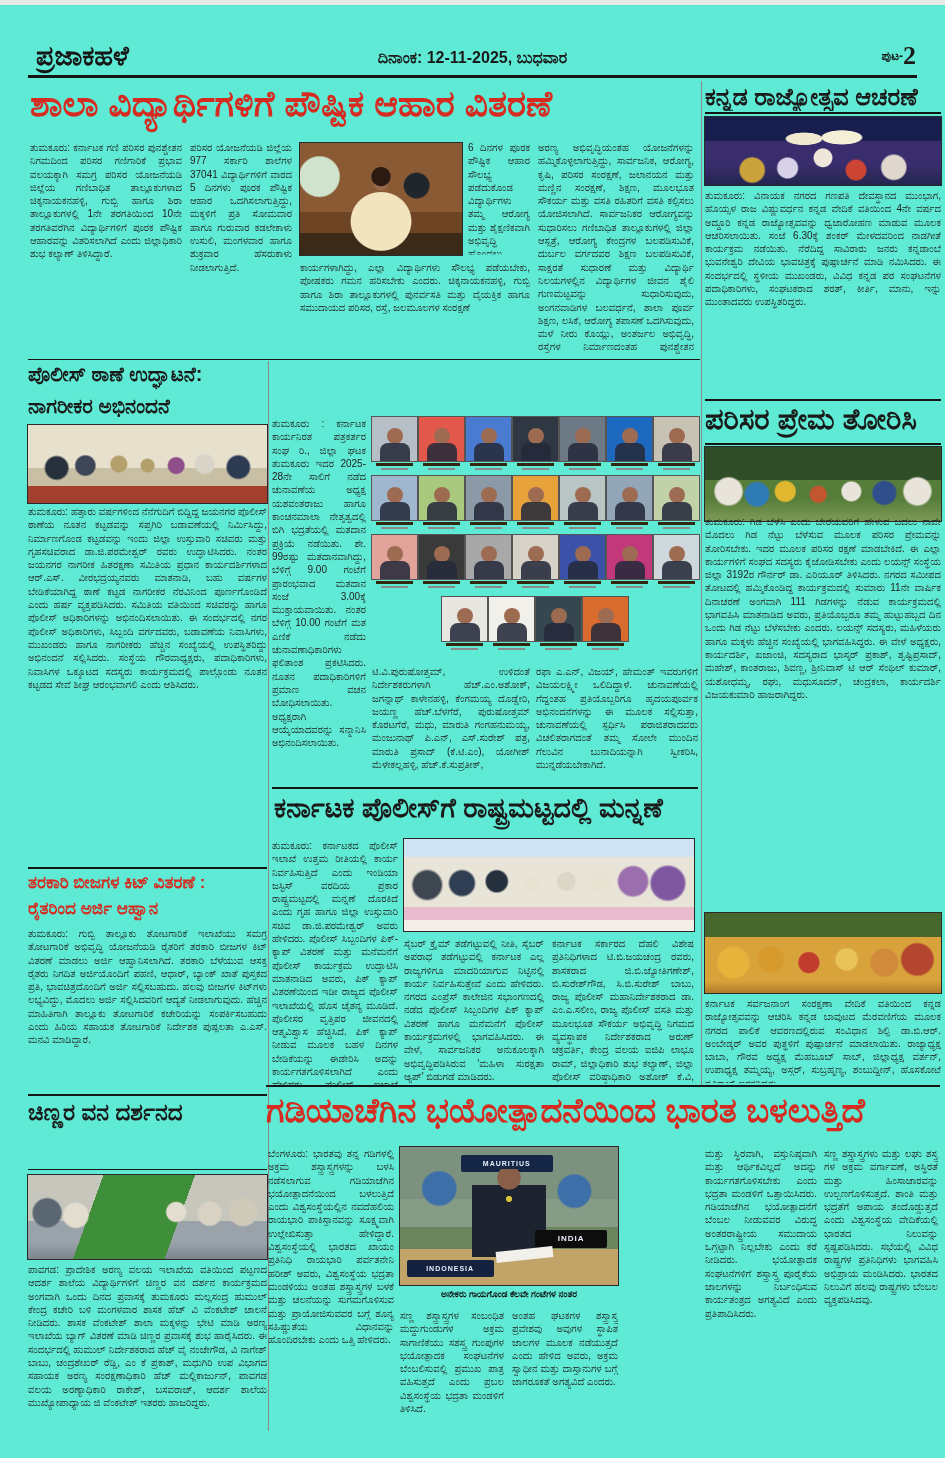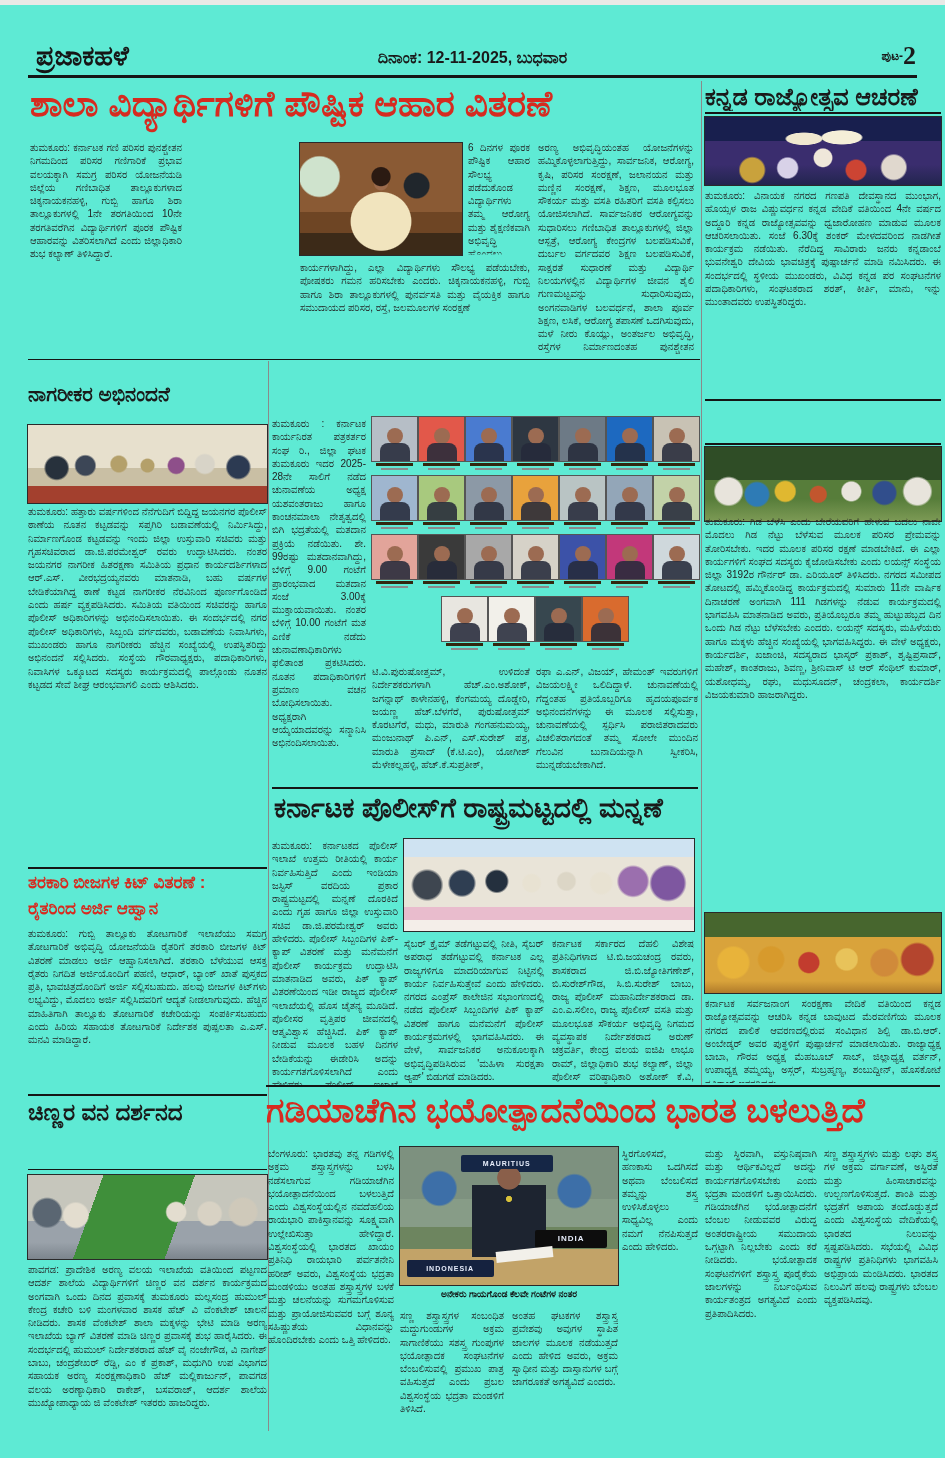--- a/index.html
+++ b/index.html
@@ -18,21 +18,21 @@
   #masthead{left:36px;top:36px;width:260px;height:34px;font-size:27px;font-weight:bold;color:#161616;white-space:nowrap;overflow:hidden;}
   #dateline{left:300px;top:44px;width:345px;height:22px;font-size:16px;font-weight:bold;text-align:center;white-space:nowrap;overflow:hidden;}
   #pagenum{left:830px;top:36px;width:86px;height:32px;text-align:right;white-space:nowrap;overflow:hidden;}
   #pagenum .pl{font-size:12px;font-weight:bold;vertical-align:middle;}
   #pagenum .pn{font-size:26px;font-weight:bold;font-family:"Liberation Serif",serif;vertical-align:middle;}
 
   
   #h-main{left:30px;top:78px;width:662px;height:52px;font-size:36px;}
   #h-raj{left:705px;top:78px;width:236px;height:28px;font-size:24px;}
   #h-police1{left:28px;top:358px;width:239px;height:30px;font-size:20px;}
-  #h-police2{left:28px;top:378px;width:239px;height:30px;font-size:20px;}
+  #h-police2{left:28px;top:390px;width:239px;height:30px;font-size:20px;}
   #h-kuwj{left:274px;top:360px;width:424px;height:46px;font-size:28px;}
   #h-parisara{left:705px;top:398px;width:236px;height:38px;font-size:29px;}
   #h-polnat{left:274px;top:788px;width:424px;height:42px;font-size:27px;}
   #h-tarakari1{left:28px;top:868px;width:239px;height:26px;font-size:17px;}
   #h-tarakari2{left:28px;top:894px;width:239px;height:26px;font-size:17px;}
   #h-chinnara1{left:28px;top:1094px;width:239px;height:34px;font-size:23px;}
   #h-chinnara2{left:28px;top:1128px;width:239px;height:34px;font-size:23px;}
   #h-banner{left:266px;top:1086px;width:674px;height:50px;font-size:34px;}
 
   
@@ -170,31 +170,33 @@
   <div class="abs" id="masthead">ಪ್ರಜಾಕಹಳೆ</div>
   <div class="abs" id="dateline">ದಿನಾಂಕ: 12-11-2025, ಬುಧವಾರ</div>
   <div class="abs" id="pagenum"><span class="pl">ಪುಟ-</span><span class="pn">2</span></div>
   <div class="rule" style="left:28px;top:70px;width:889px;height:3px;"></div>
 
   <div class="vrule" style="left:268px;top:356px;height:1070px;"></div>
   <div class="vrule" style="left:701px;top:76px;height:1004px;"></div>
 
   <div class="hl red" id="h-main">ಶಾಲಾ ವಿದ್ಯಾರ್ಥಿಗಳಿಗೆ ಪೌಷ್ಟಿಕ ಆಹಾರ ವಿತರಣೆ</div>
   <div class="txt" id="t-main-a">ತುಮಕೂರು: ಕರ್ನಾಟಕ ಗಣಿ ಪರಿಸರ ಪುನಶ್ಚೇತನ ನಿಗಮದಿಂದ ಪರಿಸರ ಗಣಿಗಾರಿಕೆ ಪ್ರಭಾವ ವಲಯಕ್ಕಾಗಿ ಸಮಗ್ರ ಪರಿಸರ ಯೋಜನೆಯಡಿ ಜಿಲ್ಲೆಯ ಗಣಿಬಾಧಿತ ತಾಲ್ಲೂಕುಗಳಾದ ಚಿಕ್ಕನಾಯಕನಹಳ್ಳಿ, ಗುಬ್ಬಿ ಹಾಗೂ ಶಿರಾ ತಾಲ್ಲೂಕುಗಳಲ್ಲಿ 1ನೇ ತರಗತಿಯಿಂದ 10ನೇ ತರಗತಿವರೆಗಿನ ವಿದ್ಯಾರ್ಥಿಗಳಿಗೆ ಪೂರಕ ಪೌಷ್ಟಿಕ ಆಹಾರವನ್ನು ವಿತರಿಸಲಾಗಿದೆ ಎಂದು ಜಿಲ್ಲಾಧಿಕಾರಿ ಶುಭ ಕಲ್ಯಾಣ್ ತಿಳಿಸಿದ್ದಾರೆ.</div>
+  <div class="txt" id="t-main-b">ಪರಿಸರ ಯೋಜನೆಯಡಿ ಜಿಲ್ಲೆಯ 977 ಸರ್ಕಾರಿ ಶಾಲೆಗಳ 37041 ವಿದ್ಯಾರ್ಥಿಗಳಿಗೆ ವಾರದ 5 ದಿನಗಳು ಪೂರಕ ಪೌಷ್ಟಿಕ ಆಹಾರ ಒದಗಿಸಲಾಗುತ್ತಿದ್ದು, ಮಕ್ಕಳಿಗೆ ಪ್ರತಿ ಸೋಮವಾರ ಹಾಗೂ ಗುರುವಾರ ಕಡಲೇಕಾಳು ಉಸುಲಿ, ಮಂಗಳವಾರ ಹಾಗೂ ಶುಕ್ರವಾರ ಹೆಸರುಕಾಳು ನೀಡಲಾಗುತ್ತಿದೆ.</div>
   <div class="ph" id="ph-dc"></div>
   <div class="txt" id="t-main-c">6 ದಿನಗಳ ಪೂರಕ ಪೌಷ್ಟಿಕ ಆಹಾರ ಸೌಲಭ್ಯ ಪಡೆದುಕೊಂಡ ವಿದ್ಯಾರ್ಥಿಗಳು ತಮ್ಮ ಆರೋಗ್ಯ ಮತ್ತು ಶೈಕ್ಷಣಿಕವಾಗಿ ಅಭಿವೃದ್ಧಿ ಹೊಂದಲು</div>
   <div class="txt" id="t-main-c2">ಕಾರ್ಯಗಳಾಗಿದ್ದು, ಎಲ್ಲಾ ವಿದ್ಯಾರ್ಥಿಗಳು ಸೌಲಭ್ಯ ಪಡೆಯಬೇಕು, ಪೋಷಕರು ಗಮನ ಹರಿಸಬೇಕು ಎಂದರು. ಚಿಕ್ಕನಾಯಕನಹಳ್ಳಿ, ಗುಬ್ಬಿ ಹಾಗೂ ಶಿರಾ ತಾಲ್ಲೂಕುಗಳಲ್ಲಿ ಪುನರ್ವಸತಿ ಮತ್ತು ವೈಯಕ್ತಿಕ ಹಾಗೂ ಸಮುದಾಯದ ಪರಿಸರ, ರಸ್ತೆ, ಜಲಮೂಲಗಳ ಸಂರಕ್ಷಣೆ</div>
   <div class="txt" id="t-main-d">ಅರಣ್ಯ ಅಭಿವೃದ್ಧಿಯಂತಹ ಯೋಜನೆಗಳನ್ನು ಹಮ್ಮಿಕೊಳ್ಳಲಾಗುತ್ತಿದ್ದು, ಸಾರ್ವಜನಿಕ, ಆರೋಗ್ಯ, ಕೃಷಿ, ಪರಿಸರ ಸಂರಕ್ಷಣೆ, ಜಲಾನಯನ ಮತ್ತು ಮಣ್ಣಿನ ಸಂರಕ್ಷಣೆ, ಶಿಕ್ಷಣ, ಮೂಲಭೂತ ಸೌಕರ್ಯ ಮತ್ತು ವಸತಿ ರಹಿತರಿಗೆ ವಸತಿ ಕಲ್ಪಿಸಲು ಯೋಜಿಸಲಾಗಿದೆ. ಸಾರ್ವಜನಿಕರ ಆರೋಗ್ಯವನ್ನು ಸುಧಾರಿಸಲು ಗಣಿಬಾಧಿತ ತಾಲ್ಲೂಕುಗಳಲ್ಲಿ ಜಿಲ್ಲಾ ಆಸ್ಪತ್ರೆ, ಆರೋಗ್ಯ ಕೇಂದ್ರಗಳ ಬಲಪಡಿಸುವಿಕೆ, ದುರ್ಬಲ ವರ್ಗದವರ ಶಿಕ್ಷಣ ಬಲಪಡಿಸುವಿಕೆ, ಸಾಕ್ಷರತೆ ಸುಧಾರಣೆ ಮತ್ತು ವಿದ್ಯಾರ್ಥಿ ನಿಲಯಗಳಲ್ಲಿನ ವಿದ್ಯಾರ್ಥಿಗಳ ಜೀವನ ಶೈಲಿ ಗುಣಮಟ್ಟವನ್ನು ಸುಧಾರಿಸುವುದು, ಅಂಗನವಾಡಿಗಳ ಬಲವರ್ಧನೆ, ಶಾಲಾ ಪೂರ್ವ ಶಿಕ್ಷಣ, ಲಸಿಕೆ, ಆರೋಗ್ಯ ತಪಾಸಣೆ ಒದಗಿಸುವುದು, ಮಳೆ ನೀರು ಕೊಯ್ಲು, ಅಂತರ್ಜಲ ಅಭಿವೃದ್ಧಿ, ರಸ್ತೆಗಳ ನಿರ್ಮಾಣದಂತಹ ಪುನಶ್ಚೇತನ ಕಾರ್ಯಕ್ರಮಗಳನ್ನು ಅನುಷ್ಠಾನಗೊಳಿಸಲಾಗುತ್ತಿದೆ ಎಂದು ತಿಳಿಸಿದ್ದಾರೆ.</div>
 
   <div class="hl" id="h-raj">ಕನ್ನಡ ರಾಜ್ಯೋತ್ಸವ ಆಚರಣೆ</div>
   <div class="rule" style="left:705px;top:107px;width:236px;height:2px;"></div>
   <div class="ph" id="ph-raj"></div>
   <div class="txt" id="t-raj">ತುಮಕೂರು: ವಿನಾಯಕ ನಗರದ ಗಣಪತಿ ದೇವಸ್ಥಾನದ ಮುಂಭಾಗ, ಹೊಯ್ಸಳ ರಾಜ ವಿಷ್ಣುವರ್ಧನ ಕನ್ನಡ ವೇದಿಕೆ ವತಿಯಿಂದ 4ನೇ ವರ್ಷದ ಅದ್ದೂರಿ ಕನ್ನಡ ರಾಜ್ಯೋತ್ಸವವನ್ನು ಧ್ವಜಾರೋಹಣ ಮಾಡುವ ಮೂಲಕ ಆಚರಿಸಲಾಯಿತು. ಸಂಜೆ 6.30ಕ್ಕೆ ಶಂಕರ್ ಮೇಳದವರಿಂದ ನಾಡಗೀತೆ ಕಾರ್ಯಕ್ರಮ ನಡೆಯಿತು. ನೆರೆದಿದ್ದ ಸಾವಿರಾರು ಜನರು ಕನ್ನಡಾಂಬೆ ಭುವನೇಶ್ವರಿ ದೇವಿಯ ಭಾವಚಿತ್ರಕ್ಕೆ ಪುಷ್ಪಾರ್ಚನೆ ಮಾಡಿ ನಮಿಸಿದರು. ಈ ಸಂದರ್ಭದಲ್ಲಿ ಸ್ಥಳೀಯ ಮುಖಂಡರು, ವಿವಿಧ ಕನ್ನಡ ಪರ ಸಂಘಟನೆಗಳ ಪದಾಧಿಕಾರಿಗಳು, ಸಂಘಟಕರಾದ ಶರತ್, ಕೀರ್ತಿ, ಮಾನು, ಇನ್ನು ಮುಂತಾದವರು ಉಪಸ್ಥಿತರಿದ್ದರು.</div>
 
   <div class="rule" style="left:28px;top:354px;width:672px;height:1px;"></div>
+  <div class="hl" id="h-police1">ಪೊಲೀಸ್ ಠಾಣೆ ಉದ್ಘಾಟನೆ:</div>
   <div class="hl" id="h-police2">ನಾಗರೀಕರ ಅಭಿನಂದನೆ</div>
   <div class="ph" id="ph-polsta"></div>
   <div class="txt" id="t-polsta">ತುಮಕೂರು: ಹತ್ತಾರು ವರ್ಷಗಳಿಂದ ನೆನೆಗುದಿಗೆ ಬಿದ್ದಿದ್ದ ಜಯನಗರ ಪೊಲೀಸ್ ಠಾಣೆಯ ನೂತನ ಕಟ್ಟಡವನ್ನು ಸಪ್ತಗಿರಿ ಬಡಾವಣೆಯಲ್ಲಿ ನಿರ್ಮಿಸಿದ್ದು, ನಿರ್ಮಾಣಗೊಂಡ ಕಟ್ಟಡವನ್ನು ಇಂದು ಜಿಲ್ಲಾ ಉಸ್ತುವಾರಿ ಸಚಿವರು ಮತ್ತು ಗೃಹಸಚಿವರಾದ ಡಾ.ಜಿ.ಪರಮೇಶ್ವರ್ ರವರು ಉದ್ಘಾಟಿಸಿದರು. ನಂತರ ಜಯನಗರ ನಾಗರೀಕ ಹಿತರಕ್ಷಣಾ ಸಮಿತಿಯ ಪ್ರಧಾನ ಕಾರ್ಯದರ್ಶಿಗಳಾದ ಆರ್.ಎಸ್. ವೀರಭದ್ರಯ್ಯನವರು ಮಾತನಾಡಿ, ಬಹು ವರ್ಷಗಳ ಬೇಡಿಕೆಯಾಗಿದ್ದ ಠಾಣೆ ಕಟ್ಟಡ ನಾಗರೀಕರ ನೆರವಿನಿಂದ ಪೂರ್ಣಗೊಂಡಿದೆ ಎಂದು ಹರ್ಷ ವ್ಯಕ್ತಪಡಿಸಿದರು. ಸಮಿತಿಯ ವತಿಯಿಂದ ಸಚಿವರನ್ನು ಹಾಗೂ ಪೊಲೀಸ್ ಅಧಿಕಾರಿಗಳನ್ನು ಅಭಿನಂದಿಸಲಾಯಿತು. ಈ ಸಂದರ್ಭದಲ್ಲಿ ನಗರ ಪೊಲೀಸ್ ಅಧಿಕಾರಿಗಳು, ಸಿಬ್ಬಂದಿ ವರ್ಗದವರು, ಬಡಾವಣೆಯ ನಿವಾಸಿಗಳು, ಮುಖಂಡರು ಹಾಗೂ ನಾಗರೀಕರು ಹೆಚ್ಚಿನ ಸಂಖ್ಯೆಯಲ್ಲಿ ಉಪಸ್ಥಿತರಿದ್ದು ಅಭಿನಂದನೆ ಸಲ್ಲಿಸಿದರು. ಸಂಸ್ಥೆಯ ಗೌರವಾಧ್ಯಕ್ಷರು, ಪದಾಧಿಕಾರಿಗಳು, ನಿವಾಸಿಗಳ ಒಕ್ಕೂಟದ ಸದಸ್ಯರು ಕಾರ್ಯಕ್ರಮದಲ್ಲಿ ಪಾಲ್ಗೊಂಡು ನೂತನ ಕಟ್ಟಡದ ಸೇವೆ ಶೀಘ್ರ ಆರಂಭವಾಗಲಿ ಎಂದು ಆಶಿಸಿದರು.</div>
 
   <div class="txt" id="t-kuwj-intro">ತುಮಕೂರು : ಕರ್ನಾಟಕ ಕಾರ್ಯನಿರತ ಪತ್ರಕರ್ತರ ಸಂಘ ರಿ., ಜಿಲ್ಲಾ ಘಟಕ ತುಮಕೂರು ಇದರ 2025-28ನೇ ಸಾಲಿಗೆ ನಡೆದ ಚುನಾವಣೆಯ ಅಧ್ಯಕ್ಷ ಯಶವಂತರಾಜು ಹಾಗೂ ಕಾಂಚನಮಾಲಾ ನೇತೃತ್ವದಲ್ಲಿ ಬಿಗಿ ಭದ್ರತೆಯಲ್ಲಿ ಮತದಾನ ಪ್ರಕ್ರಿಯೆ ನಡೆಯಿತು. ಶೇ. 99ರಷ್ಟು ಮತದಾನವಾಗಿದ್ದು, ಬೆಳಿಗ್ಗೆ 9.00 ಗಂಟೆಗೆ ಪ್ರಾರಂಭವಾದ ಮತದಾನ ಸಂಜೆ 3.00ಕ್ಕೆ ಮುಕ್ತಾಯವಾಯಿತು. ನಂತರ ಬೆಳಿಗ್ಗೆ 10.00 ಗಂಟೆಗೆ ಮತ ಎಣಿಕೆ ನಡೆದು ಚುನಾವಣಾಧಿಕಾರಿಗಳು ಫಲಿತಾಂಶ ಪ್ರಕಟಿಸಿದರು. ನೂತನ ಪದಾಧಿಕಾರಿಗಳಿಗೆ ಪ್ರಮಾಣ ವಚನ ಬೋಧಿಸಲಾಯಿತು. ಅಧ್ಯಕ್ಷರಾಗಿ ಆಯ್ಕೆಯಾದವರನ್ನು ಸನ್ಮಾನಿಸಿ ಅಭಿನಂದಿಸಲಾಯಿತು.</div>
 
   <div class="abs" id="grid">
     <div class="prow" id="prow1">
       <div class="pt" style="--bg:#b6bec6">
           <div class="pt-img" style="background:#b6bec6"></div>
@@ -377,20 +379,21 @@
             <i></i>
           </div>
         </div>
     </div>
   </div>
 
   <div class="txt" id="t-kuwj-l">ಟಿ.ವಿ.ಪುರುಷೋತ್ತಮ್, ಉಳಿದಂತೆ ನಿರ್ದೇಶಕರುಗಳಾಗಿ ಹೆಚ್.ಎಂ.ಅಶೋಕ್, ಜಗನ್ನಾಥ್ ಕಾಳೇನಹಳ್ಳಿ, ಕೆಂಗಮಯ್ಯ ದೊಡ್ಡೇರಿ, ಜಯಣ್ಣ ಹೆಚ್.ಬೆಳಗೆರೆ, ಪುರುಷೋತ್ತಮ್ ಕೊರಟಗೆರೆ, ಮಧು, ಮಾರುತಿ ಗಂಗಹನುಮಯ್ಯ, ಮಂಜುನಾಥ್ ಪಿ.ಎನ್, ಎಸ್.ಸುರೇಶ್ ಪತ್ರ, ಮಾರುತಿ ಪ್ರಸಾದ್ (ಕೆ.ಟಿ.ಎಂ), ಯೋಗೀಶ್ ಮೆಳೇಕಲ್ಲಹಳ್ಳಿ, ಹೆಚ್.ಕೆ.ಸುಪ್ರತೀಕ್,</div>
   <div class="txt" id="t-kuwj-r">ರಫಾ ಎ.ಎನ್, ವಿಜಯ್, ಹೇಮಂತ್ ಇವರುಗಳಿಗೆ ವಿಜಯಲಕ್ಷ್ಮೀ ಒಲಿದಿದ್ದಾಳೆ. ಚುನಾವಣೆಯಲ್ಲಿ ಗೆದ್ದಂತಹ ಪ್ರತಿಯೊಬ್ಬರಿಗೂ ಹೃದಯಪೂರ್ವಕ ಅಭಿನಂದನೆಗಳನ್ನು ಈ ಮೂಲಕ ಸಲ್ಲಿಸುತ್ತಾ, ಚುನಾವಣೆಯಲ್ಲಿ ಸ್ಪರ್ಧಿಸಿ ಪರಾಜಿತರಾದವರು ವಿಚಲಿತರಾಗದಂತೆ ತಮ್ಮ ಸೋಲೇ ಮುಂದಿನ ಗೆಲುವಿನ ಬುನಾದಿಯನ್ನಾಗಿ ಸ್ವೀಕರಿಸಿ, ಮುನ್ನಡೆಯಬೇಕಾಗಿದೆ.</div>
 
   <div class="rule" style="left:705px;top:394px;width:236px;height:2px;"></div>
+  <div class="hl" id="h-parisara">ಪರಿಸರ ಪ್ರೇಮ ತೋರಿಸಿ</div>
   <div class="rule" style="left:705px;top:438px;width:236px;height:2px;"></div>
   <div class="ph" id="ph-par1"></div>
   <div class="txt" id="t-par1">ತುಮಕೂರು: ಗಿಡ ಬೆಳೆಸಿ ಎಂದು ಬೇರೆಯವರಿಗೆ ಹೇಳುವ ಬದಲು ನಾವೇ ಮೊದಲು ಗಿಡ ನೆಟ್ಟು ಬೆಳೆಸುವ ಮೂಲಕ ಪರಿಸರ ಪ್ರೇಮವನ್ನು ತೋರಿಸಬೇಕು. ಇದರ ಮೂಲಕ ಪರಿಸರ ರಕ್ಷಣೆ ಮಾಡಬೇಕಿದೆ. ಈ ಎಲ್ಲಾ ಕಾರ್ಯಗಳಿಗೆ ಸಂಘದ ಸದಸ್ಯರು ಕೈಜೋಡಿಸಬೇಕು ಎಂದು ಲಯನ್ಸ್ ಸಂಸ್ಥೆಯ ಜಿಲ್ಲಾ 3192ರ ಗೌರ್ನರ್ ಡಾ. ಎರಿಯೂರ್ ತಿಳಿಸಿದರು. ನಗರದ ಸಮೀಪದ ತೋಟದಲ್ಲಿ ಹಮ್ಮಿಕೊಂಡಿದ್ದ ಕಾರ್ಯಕ್ರಮದಲ್ಲಿ ಸುಮಾರು 11ನೇ ವಾರ್ಷಿಕ ದಿನಾಚರಣೆ ಅಂಗವಾಗಿ 111 ಗಿಡಗಳನ್ನು ನೆಡುವ ಕಾರ್ಯಕ್ರಮದಲ್ಲಿ ಭಾಗವಹಿಸಿ ಮಾತನಾಡಿದ ಅವರು, ಪ್ರತಿಯೊಬ್ಬರೂ ತಮ್ಮ ಹುಟ್ಟುಹಬ್ಬದ ದಿನ ಒಂದು ಗಿಡ ನೆಟ್ಟು ಬೆಳೆಸಬೇಕು ಎಂದರು. ಲಯನ್ಸ್ ಸದಸ್ಯರು, ಮಹಿಳೆಯರು ಹಾಗೂ ಮಕ್ಕಳು ಹೆಚ್ಚಿನ ಸಂಖ್ಯೆಯಲ್ಲಿ ಭಾಗವಹಿಸಿದ್ದರು. ಈ ವೇಳೆ ಅಧ್ಯಕ್ಷರು, ಕಾರ್ಯದರ್ಶಿ, ಖಜಾಂಚಿ, ಸದಸ್ಯರಾದ ಭಾಸ್ಕರ್ ಪ್ರಕಾಶ್, ಶೃಷ್ಟಿಪ್ರಸಾದ್, ಮಹೇಶ್, ಕಾಂತರಾಜು, ಶಿವಣ್ಣ, ಶ್ರೀನಿವಾಸ್ ಟಿ ಆರ್ ಸೆಂಥಿಲ್ ಕುಮಾರ್, ಯಶೋಧಮ್ಮ, ರಘು, ಮಧುಸೂದನ್, ಚಂದ್ರಕಲಾ, ಕಾರ್ಯದರ್ಶಿ ವಿಜಯಕುಮಾರಿ ಹಾಜರಾಗಿದ್ದರು.</div>
   <div class="ph" id="ph-par2"></div>
   <div class="txt" id="t-par2">ಕರ್ನಾಟಕ ಸರ್ವಜನಾಂಗ ಸಂರಕ್ಷಣಾ ವೇದಿಕೆ ವತಿಯಿಂದ ಕನ್ನಡ ರಾಜ್ಯೋತ್ಸವವನ್ನು ಆಚರಿಸಿ ಕನ್ನಡ ಬಾವುಟದ ಮೆರವಣಿಗೆಯ ಮೂಲಕ ನಗರದ ಪಾಲಿಕೆ ಆವರಣದಲ್ಲಿರುವ ಸಂವಿಧಾನ ಶಿಲ್ಪಿ ಡಾ.ಬಿ.ಆರ್. ಅಂಬೇಡ್ಕರ್ ಅವರ ಪುತ್ಥಳಿಗೆ ಪುಷ್ಪಾರ್ಚನೆ ಮಾಡಲಾಯಿತು. ರಾಜ್ಯಾಧ್ಯಕ್ಷ ಬಾಬಾ, ಗೌರವ ಅಧ್ಯಕ್ಷ ಮೆಹಬೂಬ್ ಸಾಬ್, ಜಿಲ್ಲಾಧ್ಯಕ್ಷ ವರ್ತನ್, ಉಪಾಧ್ಯಕ್ಷ ತಮ್ಮಯ್ಯ, ಅಸ್ಗರ್, ಸುಬ್ರಹ್ಮಣ್ಯ, ಶಂಬುದ್ದೀನ್, ಹೊಸಕೋಟೆ ನವಿರಾಜ್ ಇತರರಿದ್ದರು.</div>
 
   <div class="rule" style="left:272px;top:782px;width:426px;height:2px;"></div>
   <div class="hl" id="h-polnat">ಕರ್ನಾಟಕ ಪೊಲೀಸ್‌ಗೆ ರಾಷ್ಟ್ರಮಟ್ಟದಲ್ಲಿ ಮನ್ನಣೆ</div>
   <div class="txt" id="t-polnat-a">ತುಮಕೂರು: ಕರ್ನಾಟಕದ ಪೊಲೀಸ್ ಇಲಾಖೆ ಉತ್ತಮ ರೀತಿಯಲ್ಲಿ ಕಾರ್ಯ ನಿರ್ವಹಿಸುತ್ತಿದೆ ಎಂದು ಇಂಡಿಯಾ ಜಸ್ಟಿಸ್ ವರದಿಯ ಪ್ರಕಾರ ರಾಷ್ಟ್ರಮಟ್ಟದಲ್ಲಿ ಮನ್ನಣೆ ದೊರಕಿದೆ ಎಂದು ಗೃಹ ಹಾಗೂ ಜಿಲ್ಲಾ ಉಸ್ತುವಾರಿ ಸಚಿವ ಡಾ.ಜಿ.ಪರಮೇಶ್ವರ್ ಅವರು ಹೇಳಿದರು. ಪೊಲೀಸ್ ಸಿಬ್ಬಂದಿಗಳ ಪಿಕ್-ಕ್ಯಾಪ್ ವಿತರಣೆ ಮತ್ತು ಮನೆಮನೆಗೆ ಪೊಲೀಸ್ ಕಾರ್ಯಕ್ರಮ ಉದ್ಘಾಟಿಸಿ ಮಾತನಾಡಿದ ಅವರು, ಪಿಕ್ ಕ್ಯಾಪ್ ವಿತರಣೆಯಿಂದ ಇಡೀ ರಾಜ್ಯದ ಪೊಲೀಸ್ ಇಲಾಖೆಯಲ್ಲಿ ಹೊಸ ಚೈತನ್ಯ ಮೂಡಿದೆ. ಪೊಲೀಸರ ವೃತ್ತಿಪರ ಜೀವನದಲ್ಲಿ ಆತ್ಮವಿಶ್ವಾಸ ಹೆಚ್ಚಿಸಿದೆ. ಪಿಕ್ ಕ್ಯಾಪ್ ನೀಡುವ ಮೂಲಕ ಬಹಳ ದಿನಗಳ ಬೇಡಿಕೆಯನ್ನು ಈಡೇರಿಸಿ ಅದನ್ನು ಕಾರ್ಯಗತಗೊಳಿಸಲಾಗಿದೆ ಎಂದು ಹೇಳಿದರು. ಪೊಲೀಸ್ ಇಲಾಖೆ ವೃತ್ತಿಯಲ್ಲಿ ಸಾರ್ವಜನಿಕರಿಗೆ ಒಳಿತನ್ನು ಮಾಡುವ ರೀತಿಯಲ್ಲಿ ಕಾರ್ಯ ನಿರ್ವಹಿಸಬೇಕಾಗುತ್ತದೆ. ಮುಂದಿನ ದಿನಗಳಲ್ಲಿ ಪ್ರತಿ ಕಾನ್ಸ್‌ಟೇಬಲ್‌ಗೂ</div>
   <div class="ph" id="ph-stage"></div>
@@ -414,19 +417,18 @@
 
   <div class="ph" id="ph-un">
     <div class="plate" id="plate-mau">MAURITIUS</div>
     <div id="un-man"></div>
     <div class="plate" id="plate-ind">INDIA</div>
     <div class="plate" id="plate-idn">INDONESIA</div>
     <div id="un-paper"></div>
   </div>
   <div class="cap" id="cap-un">ಅನೇಕರು ಗಾಯಗೊಂಡ ಕೆಲವೇ ಗಂಟೆಗಳ ನಂತರ</div>
 
-  <div class="txt" id="t-ban-side">ಸ್ಥಿರಗೊಳಿಸದೆ, ಹಣಕಾಸು ಒದಗಿಸದೆ ಅಥವಾ ಬೆಂಬಲಿಸದೆ ತಮ್ಮನ್ನು ಶಸ್ತ್ರ ಉಳಿಸಿಕೊಳ್ಳಲು ಸಾಧ್ಯವಿಲ್ಲ ಎಂದು ನಮಗೆ ನೆನಪಿಸುತ್ತದೆ ಎಂದು ಹೇಳಿದರು.</div>
   <div class="txt" id="t-ban-2a">ಸಣ್ಣ ಶಸ್ತ್ರಾಸ್ತ್ರಗಳ ಸಂಬಂಧಿತ ಮದ್ದುಗುಂಡುಗಳ ಅಕ್ರಮ ಸಾಗಾಣಿಕೆಯು ಸಶಸ್ತ್ರ ಗುಂಪುಗಳ ಭಯೋತ್ಪಾದಕ ಸಂಘಟನೆಗಳ ಬೆಂಬಲಿಸುವಲ್ಲಿ ಪ್ರಮುಖ ಪಾತ್ರ ವಹಿಸುತ್ತದೆ ಎಂದು ಪ್ರಬಲ ವಿಶ್ವಸಂಸ್ಥೆಯ ಭದ್ರತಾ ಮಂಡಳಿಗೆ ತಿಳಿಸಿದೆ.</div>
   <div class="txt" id="t-ban-2b">ಅಂತಹ ಘಟಕಗಳ ಶಸ್ತ್ರಾಸ್ತ್ರ ಪ್ರವೇಶವು ಅವುಗಳ ಸ್ಥಾಪಿತ ಜಾಲಗಳ ಮೂಲಕ ನಡೆಯುತ್ತದೆ ಎಂದು ಹೇಳಿದ ಅವರು, ಅಕ್ರಮ ಸ್ವಾಧೀನ ಮತ್ತು ದಾಸ್ತಾನುಗಳ ಬಗ್ಗೆ ಜಾಗರೂಕತೆ ಅಗತ್ಯವಿದೆ ಎಂದರು.</div>
   <div class="txt" id="t-ban-4">ಸಣ್ಣ ಶಸ್ತ್ರಾಸ್ತ್ರಗಳು ಮತ್ತು ಲಘು ಶಸ್ತ್ರ ಗಳ ಅಕ್ರಮ ವರ್ಗಾವಣೆ, ಅಸ್ಥಿರತೆ ಮತ್ತು ಹಿಂಸಾಚಾರವನ್ನು ಉಲ್ಬಣಗೊಳಿಸುತ್ತದೆ. ಶಾಂತಿ ಮತ್ತು ಭದ್ರತೆಗೆ ಅಪಾಯ ತಂದೊಡ್ಡುತ್ತದೆ ಎಂದು ವಿಶ್ವಸಂಸ್ಥೆಯ ವೇದಿಕೆಯಲ್ಲಿ ಭಾರತದ ನಿಲುವನ್ನು ಸ್ಪಷ್ಟಪಡಿಸಿದರು. ಸಭೆಯಲ್ಲಿ ವಿವಿಧ ರಾಷ್ಟ್ರಗಳ ಪ್ರತಿನಿಧಿಗಳು ಭಾಗವಹಿಸಿ ಅಭಿಪ್ರಾಯ ಮಂಡಿಸಿದರು. ಭಾರತದ ನಿಲುವಿಗೆ ಹಲವು ರಾಷ್ಟ್ರಗಳು ಬೆಂಬಲ ವ್ಯಕ್ತಪಡಿಸಿದವು.</div>
   <div class="txt" id="t-ban-3">ಮತ್ತು ಸ್ಥಿರವಾಗಿ, ವಸ್ತುನಿಷ್ಠವಾಗಿ ಮತ್ತು ಆರ್ಥಿಕವಿಲ್ಲದೆ ಅದನ್ನು ಕಾರ್ಯಗತಗೊಳಿಸಬೇಕು ಎಂದು ಭದ್ರತಾ ಮಂಡಳಿಗೆ ಒತ್ತಾಯಿಸಿದರು. ಗಡಿಯಾಚೆಗಿನ ಭಯೋತ್ಪಾದನೆಗೆ ಬೆಂಬಲ ನೀಡುವವರ ವಿರುದ್ಧ ಅಂತರರಾಷ್ಟ್ರೀಯ ಸಮುದಾಯ ಒಗ್ಗಟ್ಟಾಗಿ ನಿಲ್ಲಬೇಕು ಎಂದು ಕರೆ ನೀಡಿದರು. ಭಯೋತ್ಪಾದಕ ಸಂಘಟನೆಗಳಿಗೆ ಶಸ್ತ್ರಾಸ್ತ್ರ ಪೂರೈಕೆಯ ಜಾಲಗಳನ್ನು ನಿರ್ಬಂಧಿಸುವ ಕಾರ್ಯತಂತ್ರದ ಅಗತ್ಯವಿದೆ ಎಂದು ಪ್ರತಿಪಾದಿಸಿದರು.</div>
 
 </div>
 
 </body></html>

